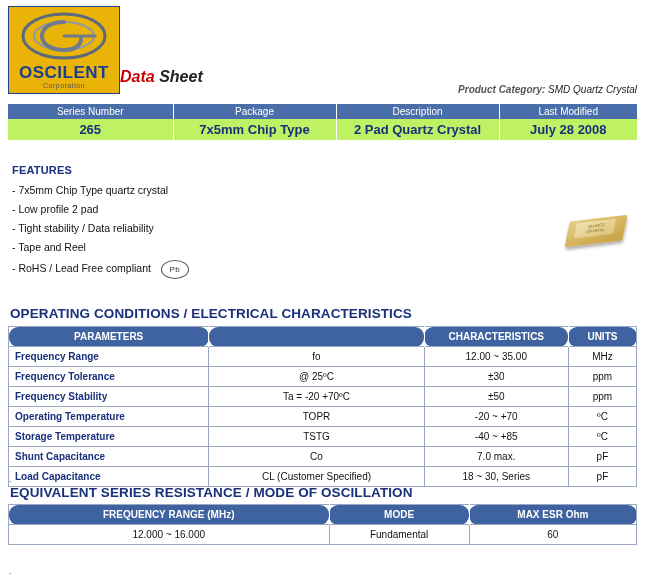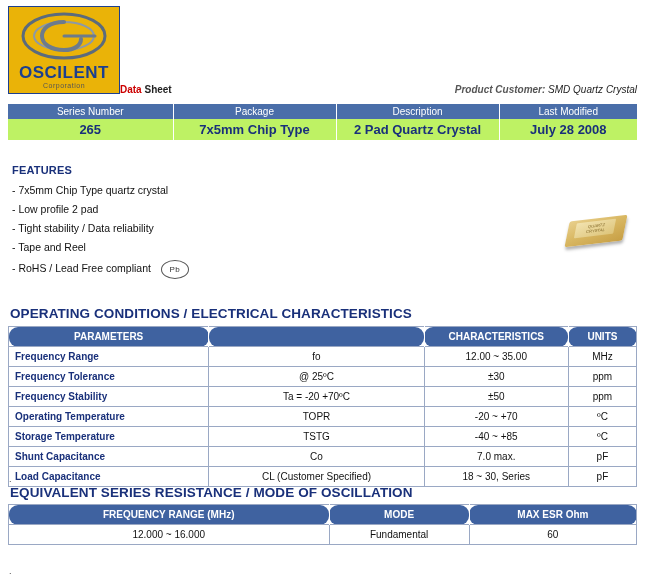--- a/index.html
+++ b/index.html
@@ -62,23 +62,24 @@
     top: 75px;
     width: 110px;
     text-align: center;
     font-size: 7px;
     color: #555555;
     letter-spacing: 0.5px;
   }
   .datasheet-title {
     position: absolute;
     left: 120px;
-    top: 84px;
-    font-size: 10px;
-    font-weight: bold;
+    top: 68px;
+    font-size: 16px;
+    font-weight: bold;
+    font-style: italic;
   }
   .datasheet-title .red {
     color: #cc0000;
   }
   .datasheet-title .dark {
     color: #222222;
   }
   .prod-cat {
     position: absolute;
     right: 8px;
@@ -279,21 +280,21 @@
       </svg>
       <div class="logo-name">OSCILENT</div>
       <div class="logo-sub">Corporation</div>
     </div>
 
     <div class="datasheet-title">
       <span class="red">Data</span><span class="dark"> Sheet</span>
     </div>
 
     <div class="prod-cat">
-      <span class="label">Product Customer:</span>
+      <span class="label">Product Category:</span>
       <span class="value">SMD Quartz Crystal</span>
     </div>
   </div>
 
   <table class="summary">
     <colgroup>
       <col style="width:165px">
         <col style="width:163px">
         <col style="width:163px">
         <col style="width:138px">

